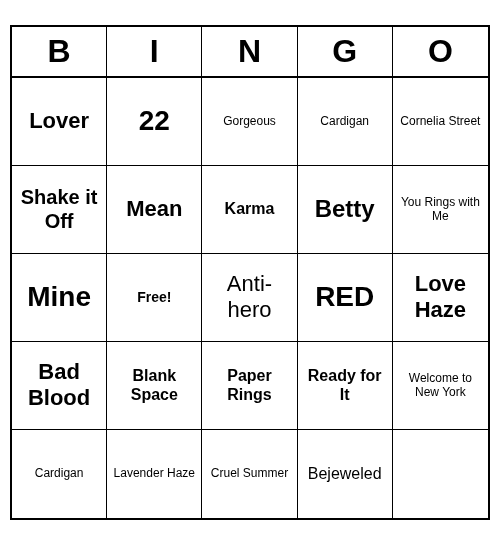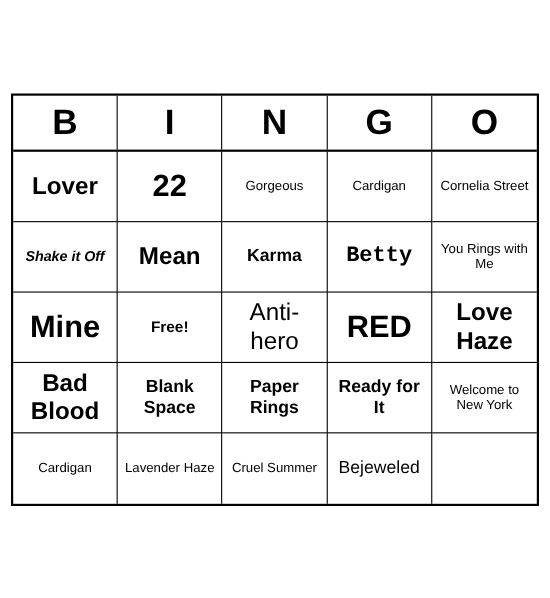--- a/index.html
+++ b/index.html
@@ -48,21 +48,21 @@
     }
 
     .bingo-cell {
       border-right: 1px solid #000;
       border-bottom: 1px solid #000;
       display: flex;
       align-items: center;
       justify-content: center;
       text-align: center;
       padding: 4px;
-      height: 64px;
+      height: 88px;
       font-size: 13px;
       line-height: 1.2;
     }
 
     .bingo-cell:nth-child(5n) {
       border-right: none;
     }
 
     .bingo-cell:nth-child(n+21) {
       border-bottom: none;
@@ -78,24 +78,24 @@
       <div class="bingo-header-cell">N</div>
       <div class="bingo-header-cell">G</div>
       <div class="bingo-header-cell">O</div>
     </div>
   <div class="bingo-grid">
   <div class="bingo-cell" style="font-size: 22px; font-weight: bold;">Lover</div>
       <div class="bingo-cell" style="font-size: 28px; font-weight: bold;">22</div>
       <div class="bingo-cell" style="font-size: 12px;">Gorgeous</div>
       <div class="bingo-cell" style="font-size: 12px;">Cardigan</div>
       <div class="bingo-cell" style="font-size: 12px;">Cornelia Street</div>
-      <div class="bingo-cell" style="font-size: 13px; font-weight: bold; font-style: italic;">Shake it Off</div>
+      <div class="bingo-cell" style="font-size: 20px; font-weight: bold;">Shake it Off</div>
       <div class="bingo-cell" style="font-size: 22px; font-weight: bold;">Mean</div>
       <div class="bingo-cell" style="font-size: 16px; font-weight: bold;">Karma</div>
-      <div class="bingo-cell" style="font-size: 20px; font-weight: bold; font-family: Liberation Mono, monospace;">Betty</div>
+      <div class="bingo-cell" style="font-size: 24px; font-weight: bold;">Betty</div>
       <div class="bingo-cell" style="font-size: 12px;">You Rings with Me</div>
       <div class="bingo-cell" style="font-size: 28px; font-weight: bold;">Mine</div>
       <div class="bingo-cell" style="font-size: 14px; font-weight: bold;">Free!</div>
       <div class="bingo-cell" style="font-size: 22px; font-weight: normal;">Anti-hero</div>
       <div class="bingo-cell" style="font-size: 28px; font-weight: bold;">RED</div>
       <div class="bingo-cell" style="font-size: 22px; font-weight: bold;">Love Haze</div>
       <div class="bingo-cell" style="font-size: 22px; font-weight: bold;">Bad Blood</div>
       <div class="bingo-cell" style="font-size: 16px; font-weight: bold;">Blank Space</div>
       <div class="bingo-cell" style="font-size: 16px; font-weight: bold;">Paper Rings</div>
       <div class="bingo-cell" style="font-size: 16px; font-weight: bold;">Ready for It</div>

